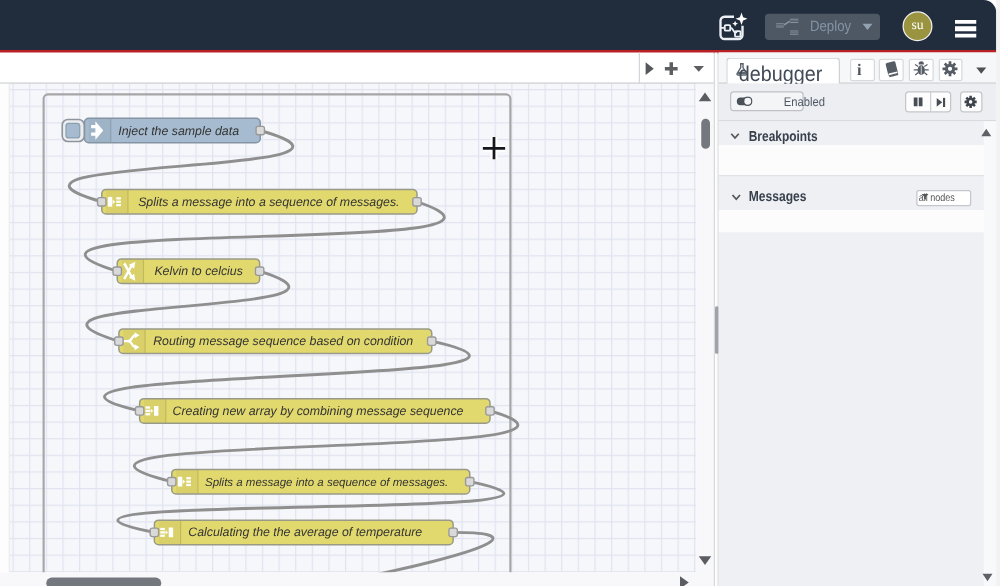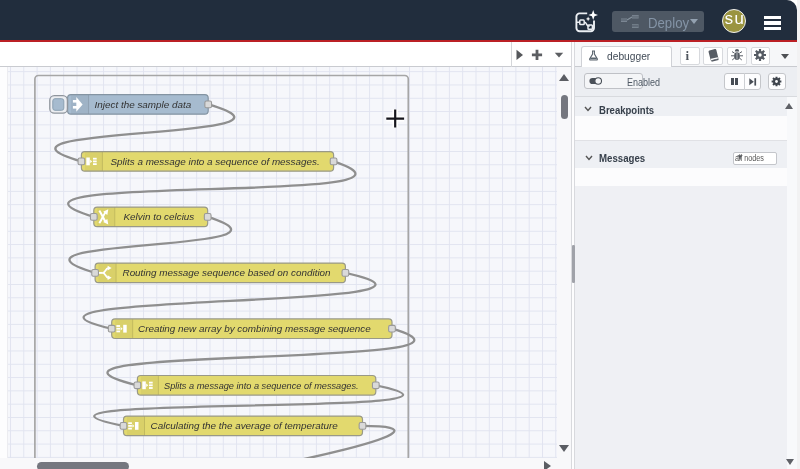--- a/index.html
+++ b/index.html
@@ -19,23 +19,23 @@
 <g fill="#87939f">
         <rect x="1" y="4.6" width="6" height="3.4"></rect>
         <rect x="12" y="1" width="6.6" height="3.4"></rect>
         <rect x="12" y="10.4" width="6.6" height="3.4"></rect>
       </g>
 <path d="M 7 6 L 12 2.9" stroke="#87939f" stroke-width="1.2" fill="none"></path>
 <g stroke="#4e5864" stroke-width="0.7">
         <path d="M 1 5.7 h 6 M 1 6.8 h 6 M 12 2.1 h 6.6 M 12 3.2 h 6.6 M 12 11.5 h 6.6 M 12 12.6 h 6.6"></path>
       </g>
 </svg>
-<div class="abs" style="left:648px;top:14.2px;font-size:15px;color:#8494a6"><span style="display:inline-block;transform:scaleX(0.88);transform-origin:0 50%">Deploy</span></div>
+<div class="abs" style="left:648px;top:14.2px;font-size:12px;color:#8494a6"><span style="display:inline-block;transform:scaleX(0.88);transform-origin:0 50%">Deploy</span></div>
 <div class="abs" style="left:690px;top:18.5px;width:0;height:0;border-left:4.5px solid transparent;border-right:4.5px solid transparent;border-top:5px solid #93a1b0"></div>
-<div class="abs" style="left:722px;top:8.6px;width:24px;height:24px;border-radius:50%;background:#9a9440;border:1.8px solid #f0f0f0;color:#fff;font-family:Liberation Mono, monospace;font-size:17px;text-align:center;line-height:20.5px">su</div>
+<div class="abs" style="left:722px;top:8.6px;width:24px;height:24px;border-radius:50%;background:#9a9440;border:1.8px solid #f0f0f0;color:#fff;font-family:Liberation Serif, serif;font-size:11px;text-align:center;line-height:20.5px">su</div>
 <div class="abs" style="left:764px;top:16px;width:16.5px;height:3.3px;background:#fff"></div>
 <div class="abs" style="left:764px;top:21.3px;width:16.5px;height:3.3px;background:#fff"></div>
 <div class="abs" style="left:764px;top:26.6px;width:16.5px;height:3.3px;background:#fff"></div>
 <div class="abs" style="left:0;top:40px;width:797px;height:2.5px;background:#bb2025"></div>
 <div class="abs" style="left:0;top:42px;width:571px;height:25px;background:#fff;border-bottom:1px solid #c9cbd0"></div>
 <div class="abs" style="left:511px;top:42px;width:1px;height:25px;background:#d4d6da"></div>
 <svg class="abs" style="left:515px;top:49px" width="50" height="12" viewBox="0 0 50 12">
       <path d="M 1.5 0.8 L 8 5.9 L 1.5 11 Z" fill="#55575b"></path>
       <path d="M 22 0.8 V 11 M 16.9 5.9 H 27.1" stroke="#5c5e62" stroke-width="2.8"></path>
       <path d="M 39.8 3.8 h 8.4 l -4.2 4.6 Z" fill="#5c5e62"></path>
@@ -146,21 +146,21 @@
 <div class="abs" style="left:571.8px;top:42px;width:2.6px;height:427px;background:#fdfdfe"></div>
 <div class="abs" style="left:574.4px;top:42px;width:1px;height:427px;background:#d8d9dd"></div>
 <div class="abs" style="left:572.3px;top:245px;width:2.6px;height:37.5px;border-radius:1.3px;background:#a0a2a9"></div>
 <div class="abs" style="left:575.4px;top:42px;width:221.6px;height:427px;background:#eef0f4"></div>
 <div class="abs" style="left:575.4px;top:42px;width:221.6px;height:25px;background:#f6f7f9;border-bottom:1px solid #c9cbd0"></div>
 <div class="abs" style="left:580.7px;top:45.9px;width:91.4px;height:21.1px;background:#fff;border:1px solid #cfd1d6;border-bottom:0;border-radius:3px 3px 0 0"></div>
 <svg class="abs" style="left:587.5px;top:49.5px" width="11" height="11" viewBox="0 0 11 11">
 <path d="M 4 1 h 3 M 4.6 1 v 3 L 1.6 9 a 0.8 0.8 0 0 0 0.7 1 h 6.4 a 0.8 0.8 0 0 0 0.7 -1 L 6.4 4 v -3" fill="none" stroke="#5a646e" stroke-width="1.1"></path>
 <path d="M 2.6 7.4 h 5.8 L 9 9.2 H 2 Z" fill="#5a646e"></path>
 </svg>
-<div class="abs" style="left:607px;top:49.5px;font-size:11px;color:#414b57"><span style="display:inline-block;transform:scaleX(0.93);transform-origin:0 50%">debugger</span></div>
+<div class="abs" style="left:591px;top:49.5px;font-size:17px;color:#414b57"><span style="display:inline-block;transform:scaleX(0.93);transform-origin:0 50%">debugger</span></div>
 <div class="abs" style="left:680px;top:46.5px;width:19.5px;height:18px;background:#fff;border:1px solid #d7d9dd;border-radius:2px"></div>
 <div class="abs" style="left:703px;top:46.5px;width:19.5px;height:18px;background:#fff;border:1px solid #d7d9dd;border-radius:2px"></div>
 <div class="abs" style="left:727px;top:46.5px;width:19.5px;height:18px;background:#fff;border:1px solid #d7d9dd;border-radius:2px"></div>
 <div class="abs" style="left:750.5px;top:46.5px;width:19.5px;height:18px;background:#fff;border:1px solid #d7d9dd;border-radius:2px"></div>
 <div class="abs" style="left:685.5px;top:48px;font-family:'Liberation Serif',serif;font-weight:bold;font-size:13px;color:#50565e">i</div>
 <svg class="abs" style="left:705.5px;top:48px" width="15" height="15" viewBox="0 0 15 15">
 <g transform="rotate(-14 7.5 7.5)">
         <rect x="3.6" y="1.6" width="8" height="10.6" rx="1.2" fill="#565c64"></rect>
 <path d="M 4.2 10.1 h 7 v 1.4 h -7 a 0.9 0.9 0 0 1 0 -1.4" fill="#fbfbfc"></path>
 <rect x="4.2" y="11.9" width="7.2" height="1.2" fill="#565c64"></rect>

